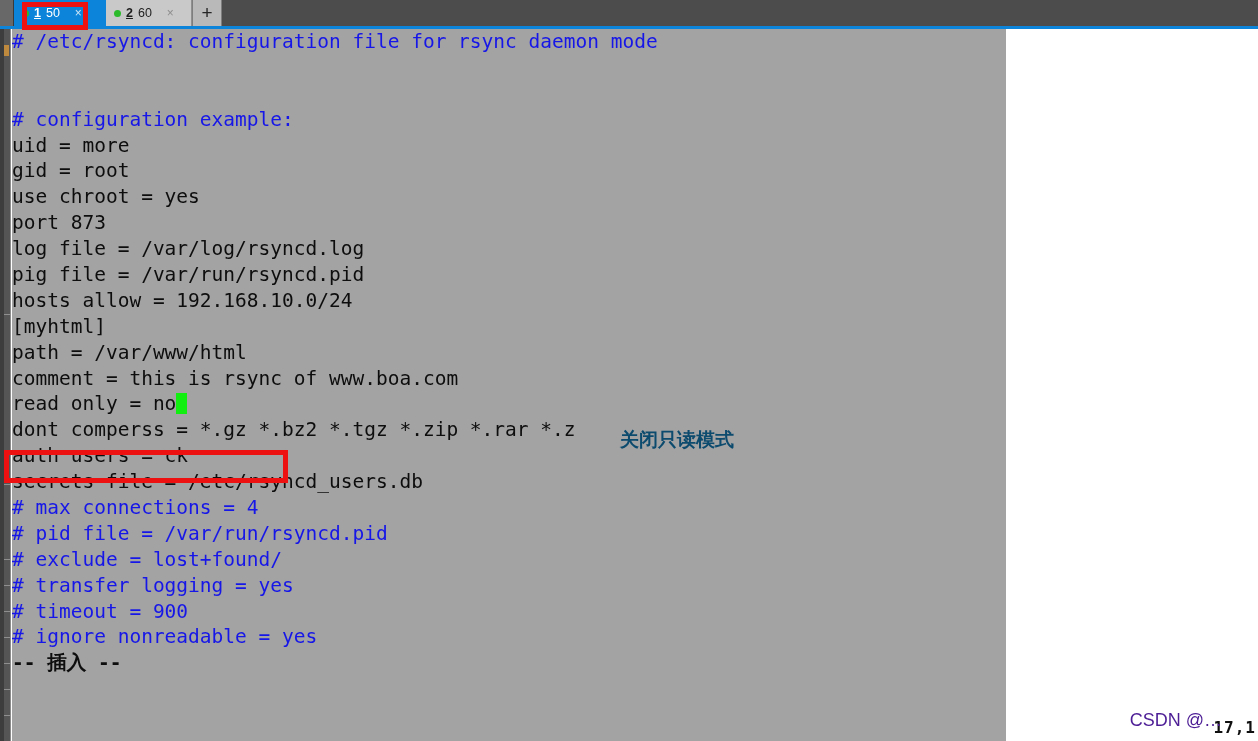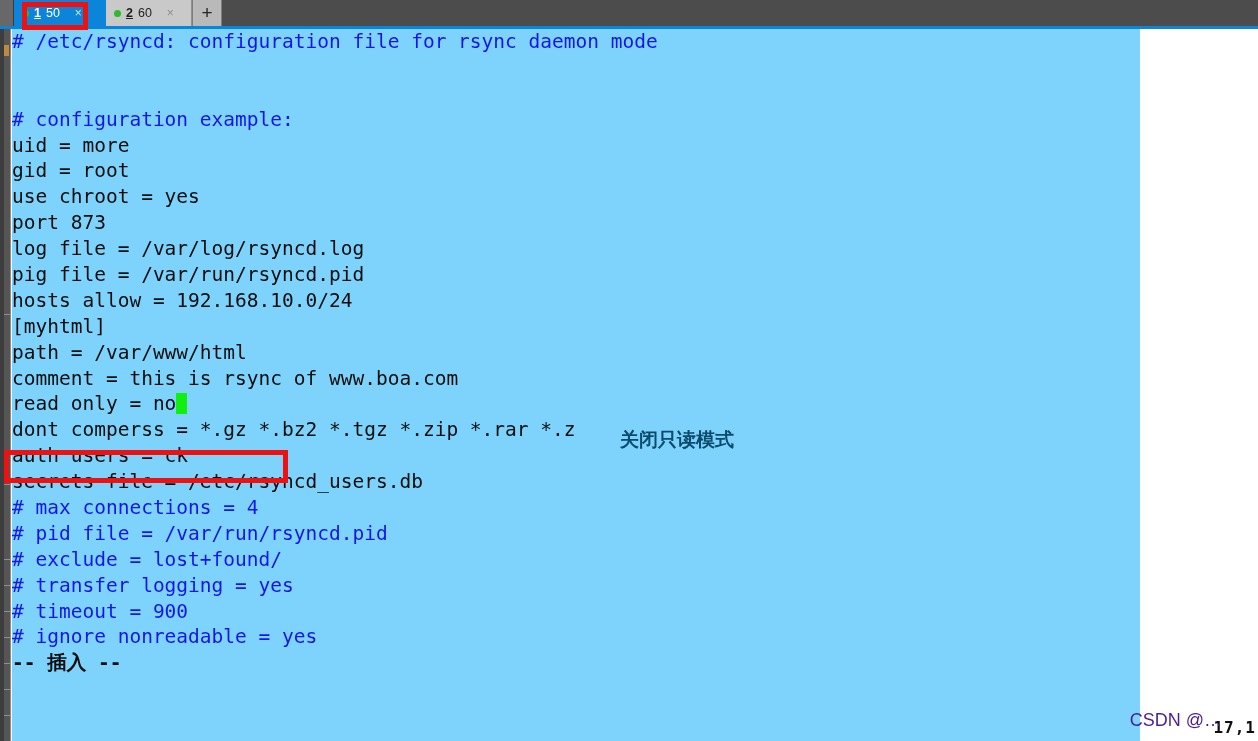--- a/index.html
+++ b/index.html
@@ -120,23 +120,23 @@
     position: absolute;
     left: 4px;
     width: 7px; height: 1px;
     background: #8f8f8f;
   }
 
   
   .screen {
     position: absolute;
     left: 12px; top: 29px;
-    width: 1128px;
+    width: 994px;
     height: 712px;
-    background: #7dd3fc;
+    background: #a3a3a3;
   }
   .line {
     height: 25.9px;
     line-height: 25.9px;
     font-size: 19.5px;
     white-space: pre;
     color: #0d0d0d;
     letter-spacing: 0px;
   }
   .line.comment { color: #1616e8; }

